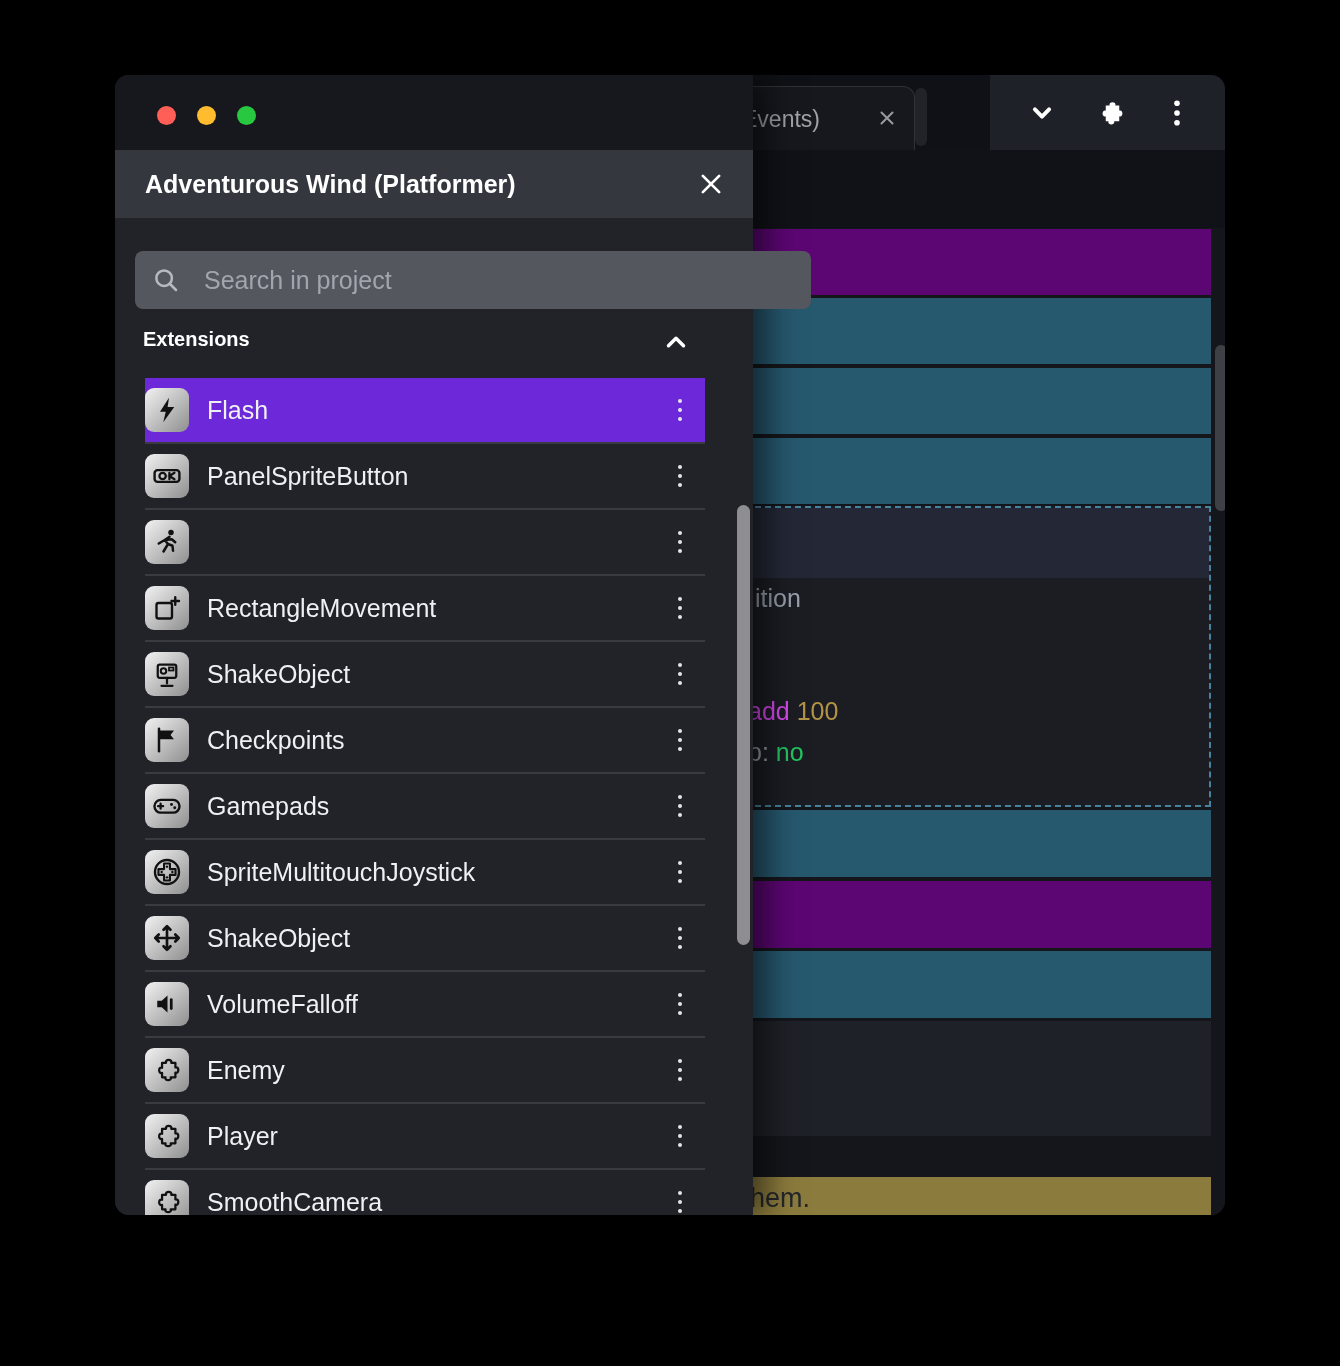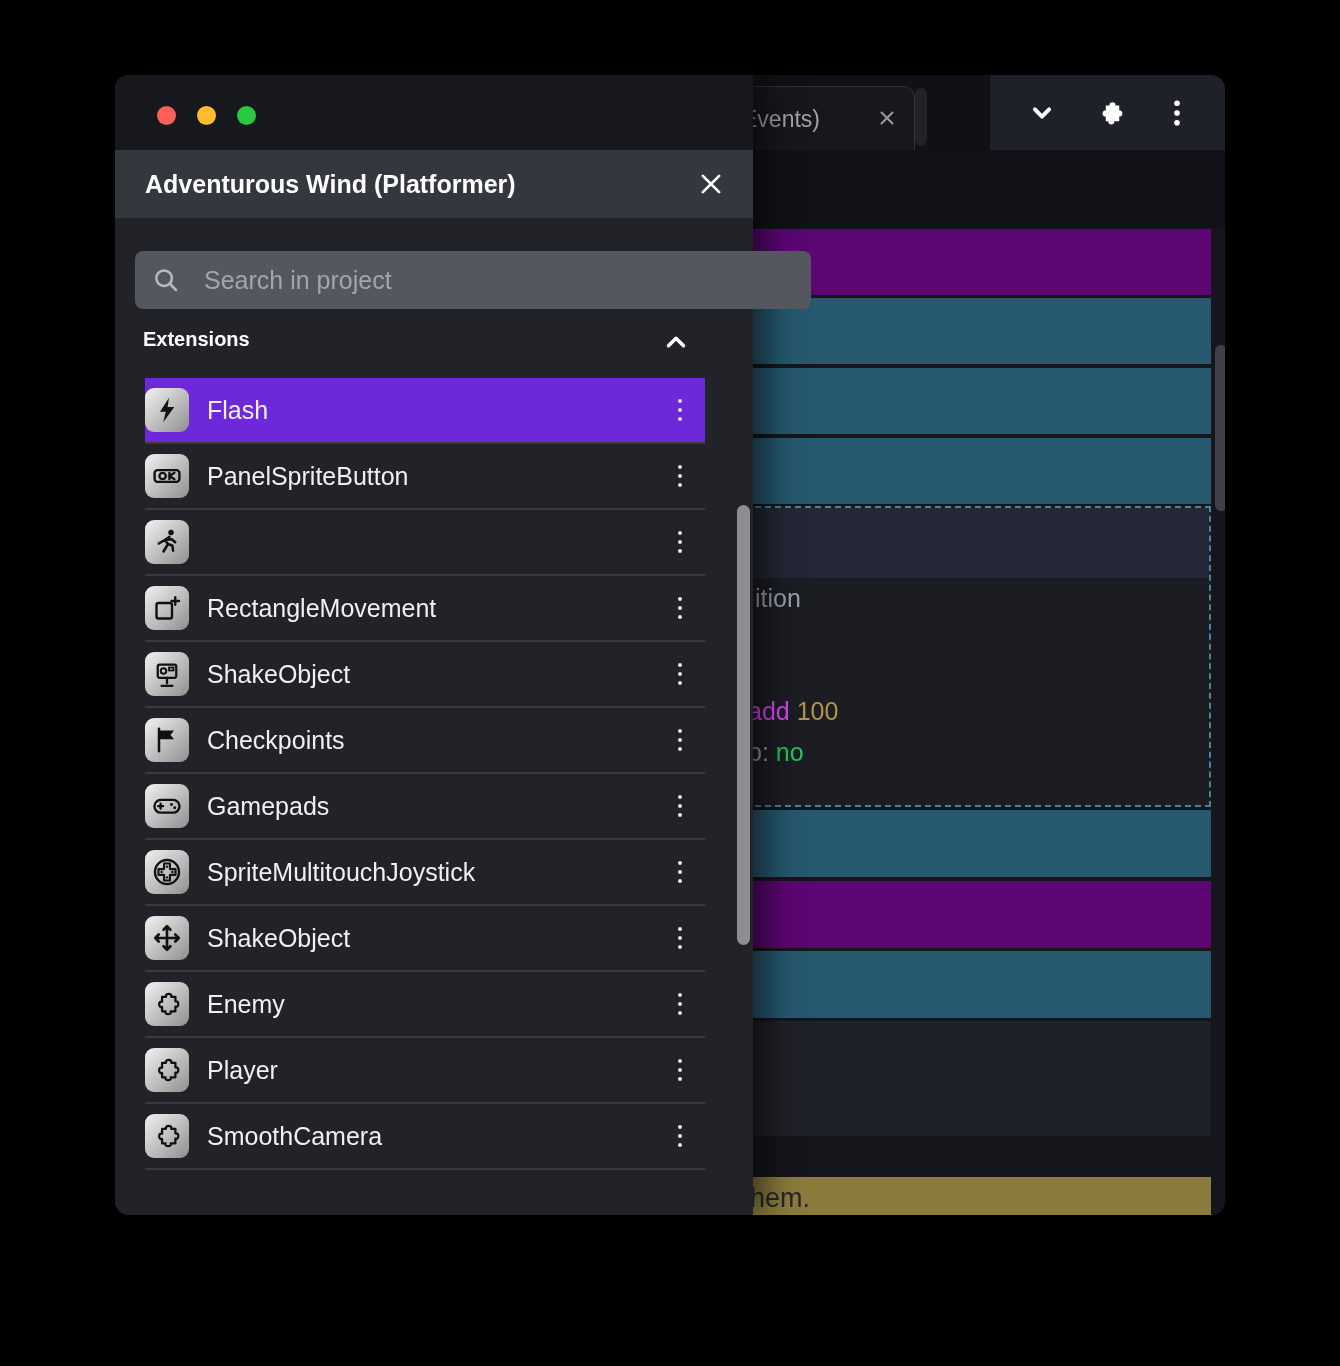--- a/index.html
+++ b/index.html
@@ -327,20 +327,34 @@
           </span>
           <span class="row-label">ShakeObject</span>
           <span class="kebab">
             <i></i>
             <i></i>
             <i></i>
           </span>
         </div>
         <div class="row">
           <span class="tile">
+            <svg width="30" height="30" viewBox="0 0 24 24">
+              <path d="M4.2 9.4 v5.2 h3.6 l4.6 4.2 V5.2 L7.8 9.4 Z" fill="#111"></path>
+              <path d="M15.4 8.4 v7.2" stroke="#111" stroke-width="2.2" stroke-linecap="round"></path>
+            </svg>
+          </span>
+          <span class="row-label">VolumeFalloff</span>
+          <span class="kebab">
+            <i></i>
+            <i></i>
+            <i></i>
+          </span>
+        </div>
+        <div class="row">
+          <span class="tile">
             <svg width="32" height="32" viewBox="0 0 24 24">
               <path d="M8.3 5 h3 c-1.1-2.9 5-2.9 3.9 0 h3.1 v3.5 c2.9-1.1 2.9 5 0 3.9 V15.9 h-3.5 c1.1 2.9-5 2.9-3.9 0 H8.3 v-3.3 c-2.9 1.1-2.9-5 0-3.9 Z" stroke="#111" stroke-width="1.7" fill="none" stroke-linejoin="round" transform="translate(0,1.6)"></path>
             </svg>
           </span>
           <span class="row-label">Enemy</span>
           <span class="kebab">
             <i></i>
             <i></i>
             <i></i>
           </span>

